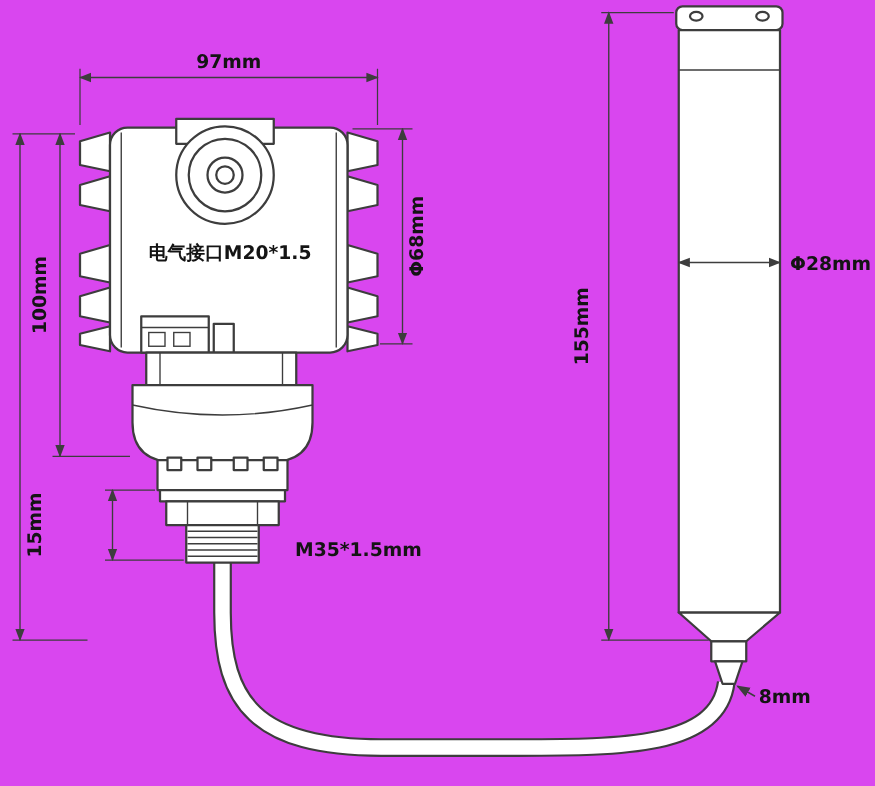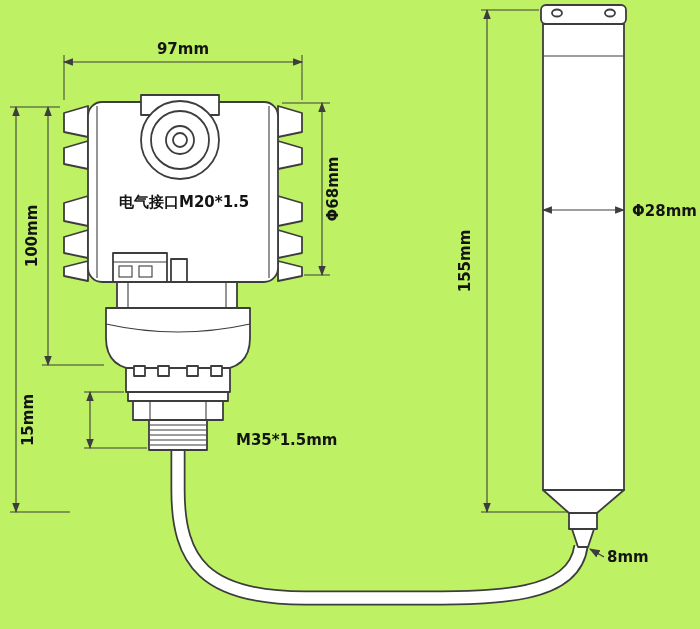--- a/index.html
+++ b/index.html
@@ -1,16 +1,16 @@
 <!DOCTYPE html>
 <html><head>
 <meta charset="utf-8">
 <style>
   html,body{margin:0;padding:0;background:#ffffff;}
-  .canvas{position:relative;width:700px;height:629px;background:#bef264;overflow:hidden;
+  .canvas{position:relative;width:700px;height:629px;background:#d946ef;overflow:hidden;
           font-family:"DejaVu Sans",sans-serif;}
   svg{display:block;}
   .ol{fill:#ffffff;stroke:#3d3d3d;stroke-width:1.8;stroke-linejoin:round;}
   .oln{fill:none;stroke:#3d3d3d;stroke-width:1.8;}
   .thin{fill:none;stroke:#3d3d3d;stroke-width:1.1;}
   .dl{stroke:#3d3d3d;stroke-width:1.1;fill:none;
       marker-start:url(#arrow);marker-end:url(#arrow);}
   .ext{stroke:#3d3d3d;stroke-width:1;fill:none;}
   .ldr{stroke:#3d3d3d;stroke-width:1.2;fill:none;marker-end:url(#arrow);}
   .cable-outer{fill:none;stroke:#3d3d3d;stroke-width:15;}

